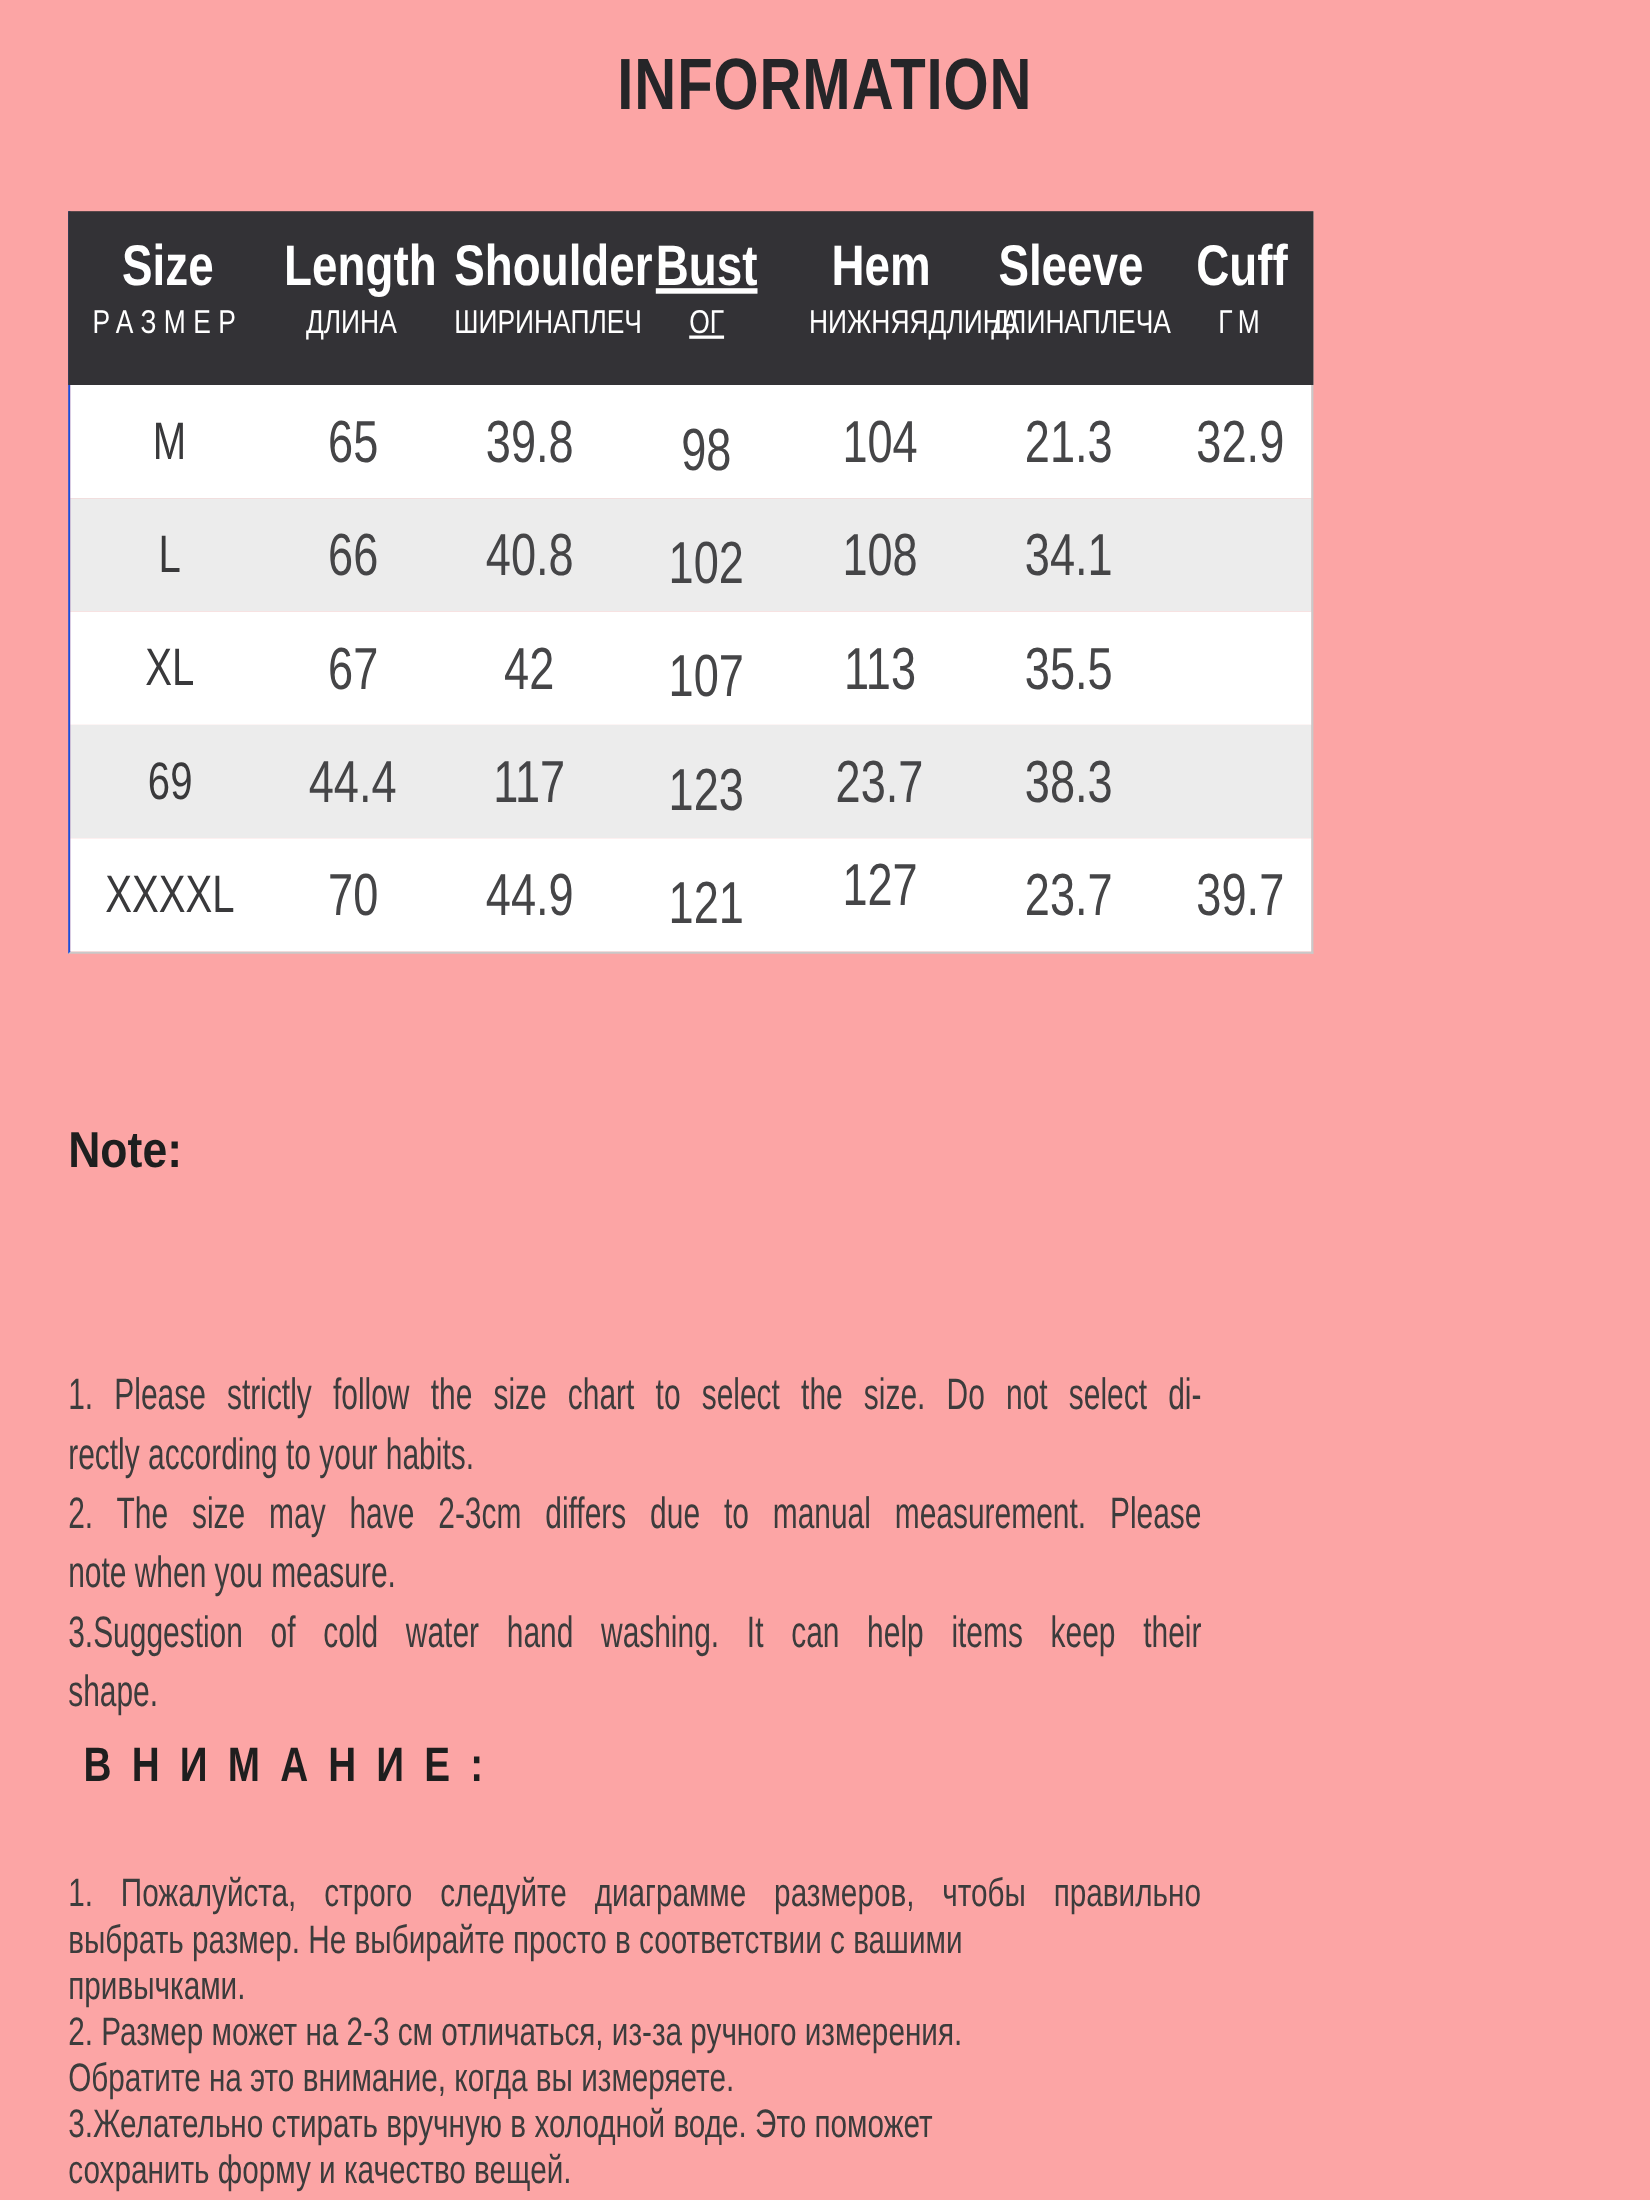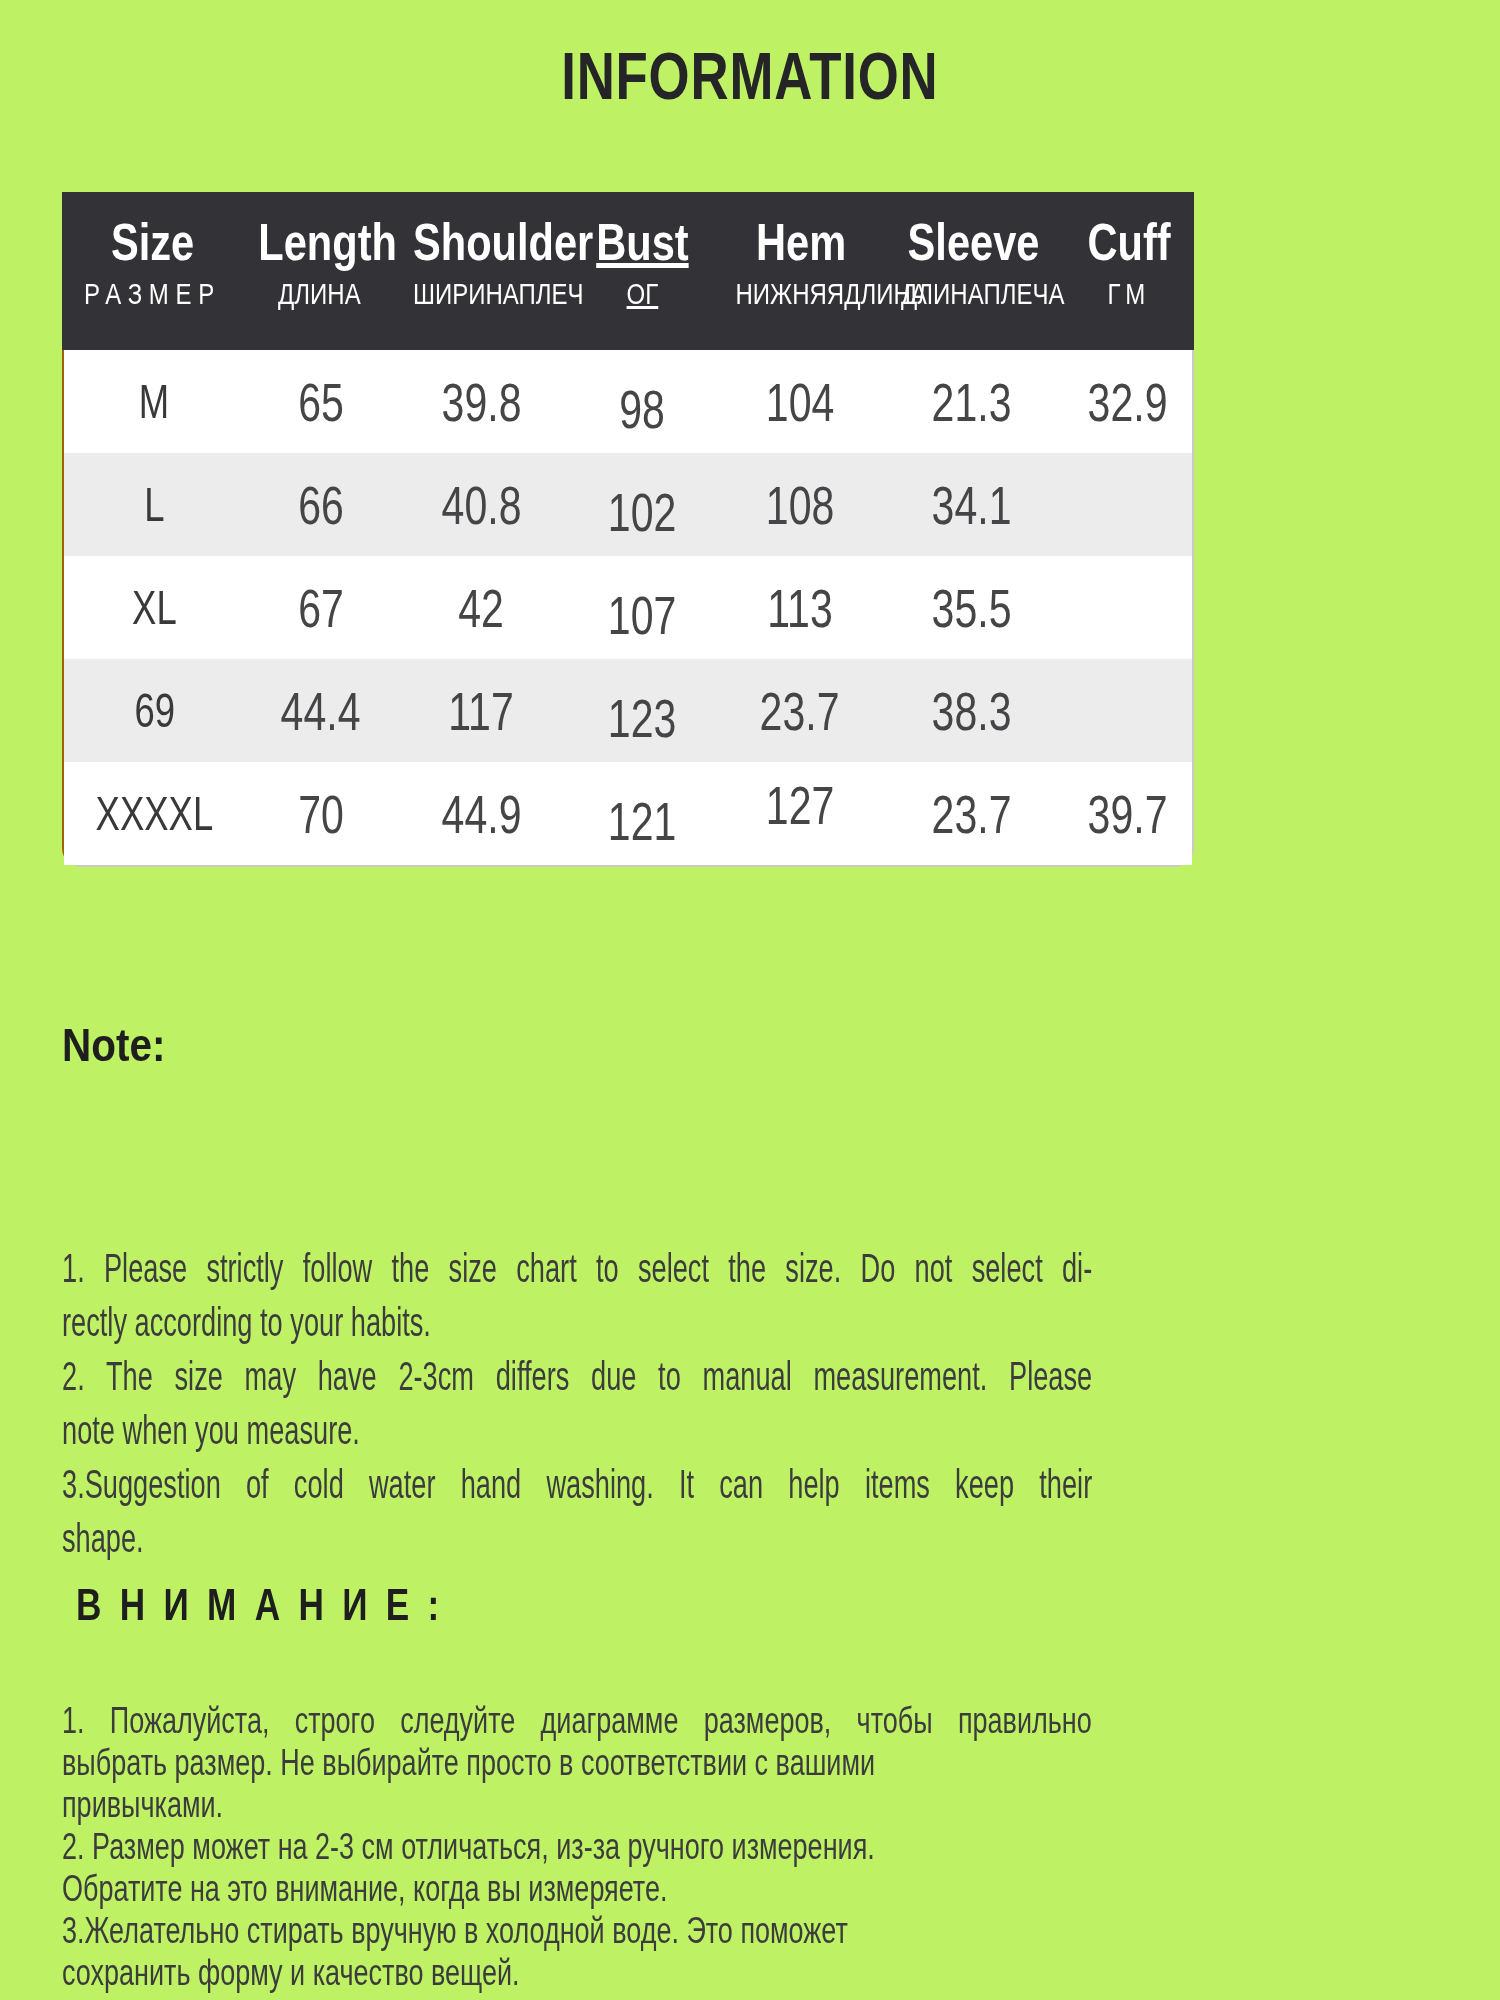--- a/index.html
+++ b/index.html
@@ -1,44 +1,43 @@
 <!DOCTYPE html>
 <html><head>
 <meta charset="utf-8">
 <style>
   html,body{margin:0;padding:0;background:#ffffff;}
   .page{
     position:relative;
     width:1500px;height:2000px;
-    background:#bef264;
+    background:#fca5a5;
     font-family:"Liberation Sans", sans-serif;
     color:#3a3a3a;
     overflow:hidden;
   }
   
   .title-wrap{
     position:absolute;top:38px;left:0;width:1500px;
     text-align:center;
   }
   .title{
     display:inline-block;
     font-size:66px;font-weight:700;letter-spacing:1px;
     color:#252528;
     transform:scaleX(.80);transform-origin:50% 50%;
     font-stretch:condensed;
     white-space:nowrap;
   }
   
   .size-table{
     position:absolute;left:62px;top:192px;width:1132px;
-    border-left:2px solid #a16207;
+    border-left:2px solid #1d4ed8;
     border-right:2px solid #c9c9c9;
     border-bottom:2px solid #c9c9c9;
     box-sizing:border-box;
-    border-radius:19px;
   }
   .thead{
     display:flex;
     background:#333236;color:#ffffff;
     height:158px;box-sizing:border-box;
     padding-top:20px;
     margin:0 -2px; 
   }
   .th{text-align:center;}
   .th .en{

